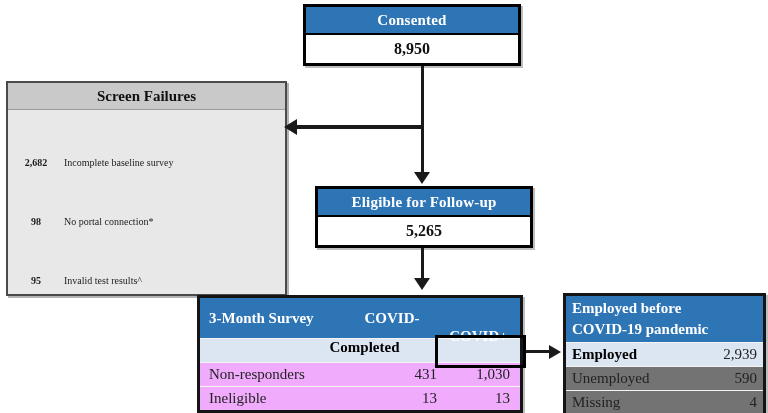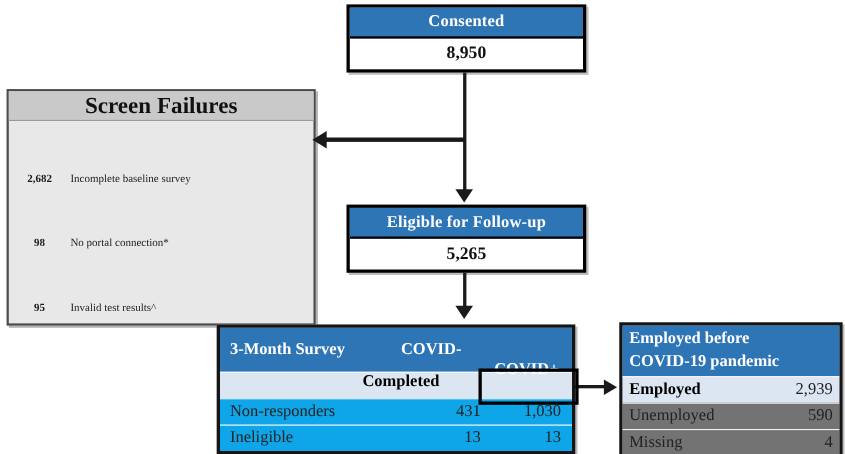--- a/index.html
+++ b/index.html
@@ -15,37 +15,37 @@
   }
   .flowbox .val{height:28px;line-height:28px;text-align:center;font-weight:bold;font-size:16px;color:#111;}
 
   
   .screenbox{
     position:absolute;left:6px;top:81px;width:277px;border:2px solid #4a4a4a;
     background:#E8E8E8;box-shadow:2px 2px 0 #b3b3b3;
   }
   .screenbox .shdr{
     background:#C9C9C9;border-bottom:1px solid #9a9a9a;height:26px;line-height:26px;
-    text-align:center;font-weight:bold;font-size:21px;color:#111;
+    text-align:center;font-weight:bold;font-size:15px;color:#111;
   }
   .screenbox .sbody{padding:3px 0 4px 0;}
   .srow{display:flex;font-size:10px;line-height:19px;margin-top:40px;}
   .srow .snum{width:56px;text-align:center;font-weight:bold;flex:0 0 56px;}
   .srow .slbl{flex:1;color:#222;}
 
   
   .stable{
     position:absolute;left:197px;top:295px;width:320px;border:3px solid #151515;
     background:#D9D9D9;box-shadow:2px 2px 0 #bdbdbd;
   }
   .stable .thdr{background:#2E75B6;height:40px;display:flex;align-items:center;color:#fff;font-weight:bold;font-size:15px;}
   .thdr .c-label{flex:0 0 138px;padding-left:9px;}
   .thdr .c-neg{flex:0 0 90px;text-align:center;}
   .thdr .c-pos{flex:1;text-align:center;margin-top:36px;}
-  .trow{display:flex;align-items:center;height:23px;font-size:15px;border-top:1px solid #f5f5f5;background:#0ea5e9;color:#222;}
+  .trow{display:flex;align-items:center;height:23px;font-size:15px;border-top:1px solid #f5f5f5;background:#f0abfc;color:#222;}
   .trow.first{background:#DCE6F2;flex-direction:column;}
   .trow.first .r-label{font-weight:bold;color:#000;}
   .trow .r-label{flex:0 0 138px;padding-left:9px;}
   .trow .r-neg{flex:0 0 90px;text-align:right;padding-right:4px;}
   .trow .r-pos{flex:1;text-align:right;padding-right:10px;}
 
   
   .etable{
     position:absolute;left:563px;top:293px;width:197px;border:3px solid #151515;
     background:#D9D9D9;box-shadow:2px 2px 0 #bdbdbd;
@@ -65,21 +65,21 @@
   .arrow.right{border-top:7px solid transparent;border-bottom:7px solid transparent;border-left:12px solid #1a1a1a;}
 
   
   .cell-highlight{position:absolute;left:435px;top:335px;width:85px;height:27px;border:3px solid #000;background:transparent;z-index:5;}
 </style>
 </head>
 <body>
 
 <div id="canvas">
 
-  <div class="flowbox" style="left:315px;top:4px;width:212px;">
+  <div class="flowbox" style="left:303px;top:4px;width:212px;">
     <div class="hdr">Consented</div>
     <div class="val">8,950</div>
   </div>
 
   <div class="screenbox">
     <div class="shdr">Screen Failures</div>
     <div class="sbody">
       <div class="srow">
         <span class="snum">2,682</span>
         <span class="slbl">Incomplete baseline survey</span>

